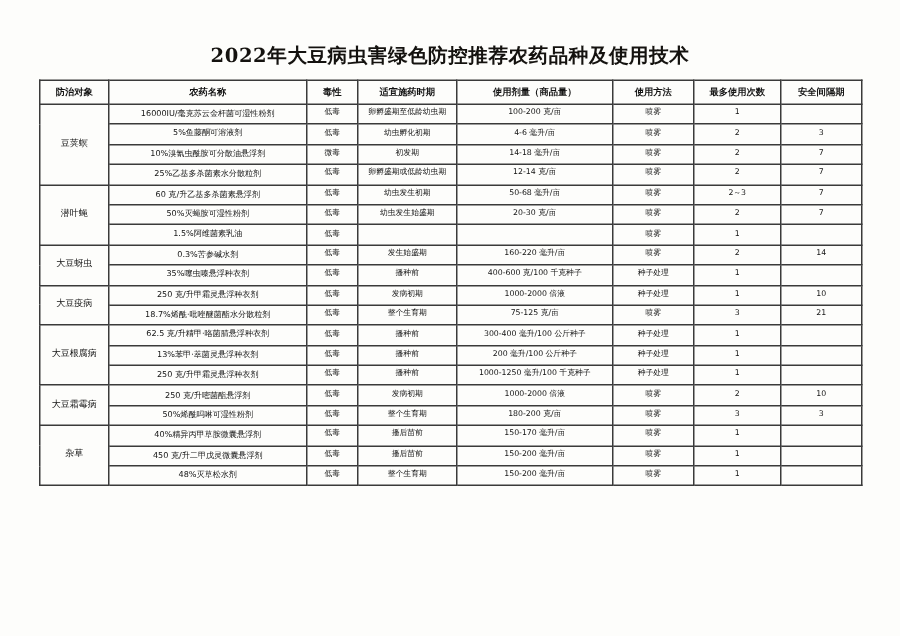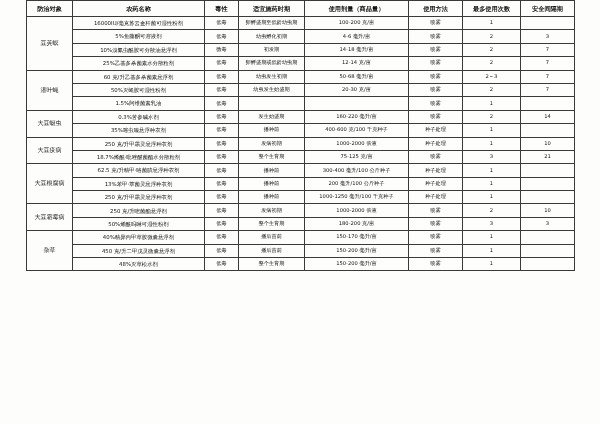--- a/index.html
+++ b/index.html
@@ -68,20 +68,21 @@
   .col4 { width: 66px; }
   .col5 { width: 104px; }
   .col6 { width: 54px; }
   .col7 { width: 58px; }
   .col8 { width: 54px; }
 </style>
 </head>
 <body>
 
 <div class="page">
+  <div class="title">2022年大豆病虫害绿色防控推荐农药品种及使用技术</div>
   <div class="table-wrap">
     <table>
       <colgroup>
         <col class="col1">
           <col class="col2">
           <col class="col3">
           <col class="col4">
         <col class="col5">
           <col class="col6">
           <col class="col7">

